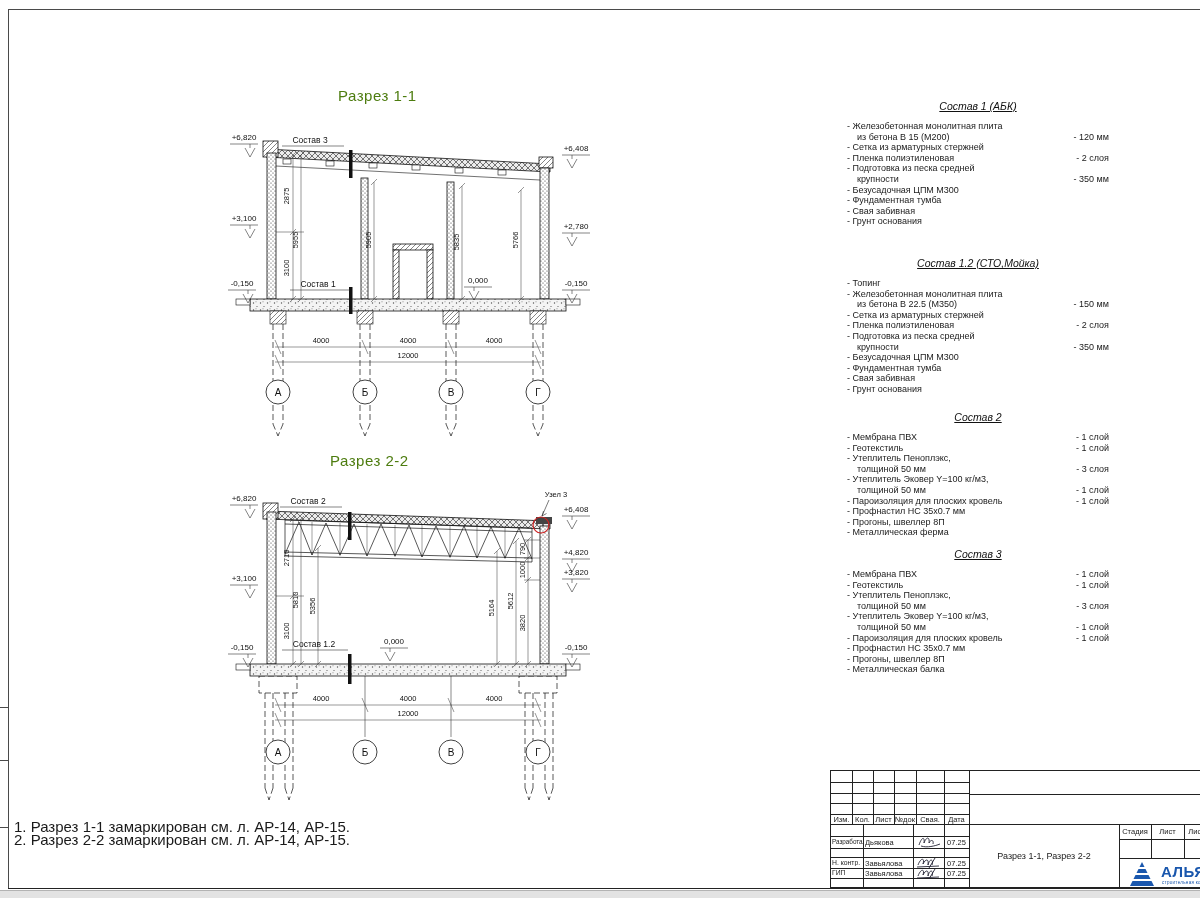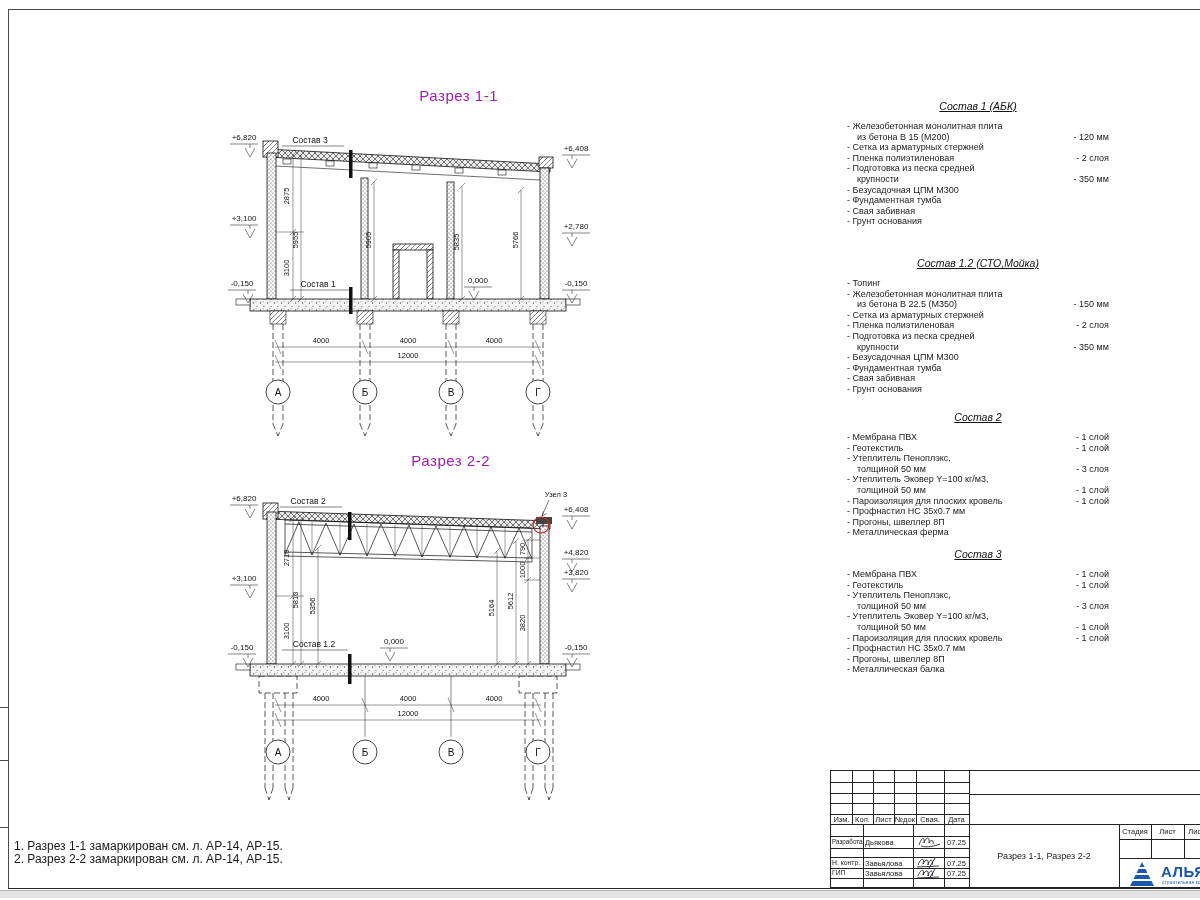--- a/index.html
+++ b/index.html
@@ -8,38 +8,38 @@
     background:#ffffff;font-family:"Liberation Sans",sans-serif;color:#1a1a1a;
   }
   .abs{position:absolute;}
   
   .frame-left{left:8px;top:9px;width:1px;height:879px;background:#4a4a4a;}
   .frame-top{left:8px;top:9px;width:1192px;height:1px;background:#4a4a4a;}
   .frame-bottom{left:8px;top:888px;width:1192px;height:1px;background:#222;}
   .edge-tick{left:0;width:8px;height:1px;background:#4a4a4a;}
   .sheet-edge{left:0;top:890px;width:1200px;height:7px;background:#e3e3e3;border-top:1px solid #b3b3b3;}
   
-  .sec-title{width:160px;text-align:right;font-size:15px;letter-spacing:.5px;color:#a21caf;}
+  .sec-title{width:160px;text-align:left;font-size:15px;letter-spacing:.5px;color:#4d7c0f;}
   
   svg text{font-family:"Liberation Sans",sans-serif;fill:#111;}
   .dim{font-size:7.5px;}
   .elev{font-size:8px;}
   .lbl{font-size:8.5px;}
   .axis{font-size:10px;}
   .detail-lbl{font-size:7.5px;}
   
   .spec{left:826px;width:262px;margin-left:21px;}
   .spec .stitle{text-align:center;font-style:italic;font-size:10.5px;text-decoration:underline;margin-bottom:9px;color:#111;}
   .srow{display:flex;justify-content:space-between;font-size:9px;line-height:10.6px;white-space:nowrap;}
   .stext{}
   .stext.ind{padding-left:10px;}
   .sval{padding-left:6px;}
   .spec1{top:100px;}.spec2{top:257px;}.spec3{top:411px;}.spec4{top:548px;}
   
-  .notes{left:14px;top:840px;font-size:12px;line-height:13px;}
+  .notes{left:14px;top:820px;font-size:15px;line-height:13px;}
   
   .tb{left:830px;top:770px;width:386px;height:118px;border:1px solid #222;box-sizing:border-box;font-size:7.5px;}
   .tb .ln{position:absolute;background:#222;}
   .tb .cell{position:absolute;overflow:hidden;white-space:nowrap;}
   .tb .c{text-align:center;}
   .tb-doc{font-size:9px;text-align:center;}
   .logo-name{color:#1a57ad;font-weight:bold;font-size:15px;letter-spacing:.5px;}
   .logo-sub{color:#1a57ad;font-size:4.5px;letter-spacing:.3px;}
 </style>
 </head>

